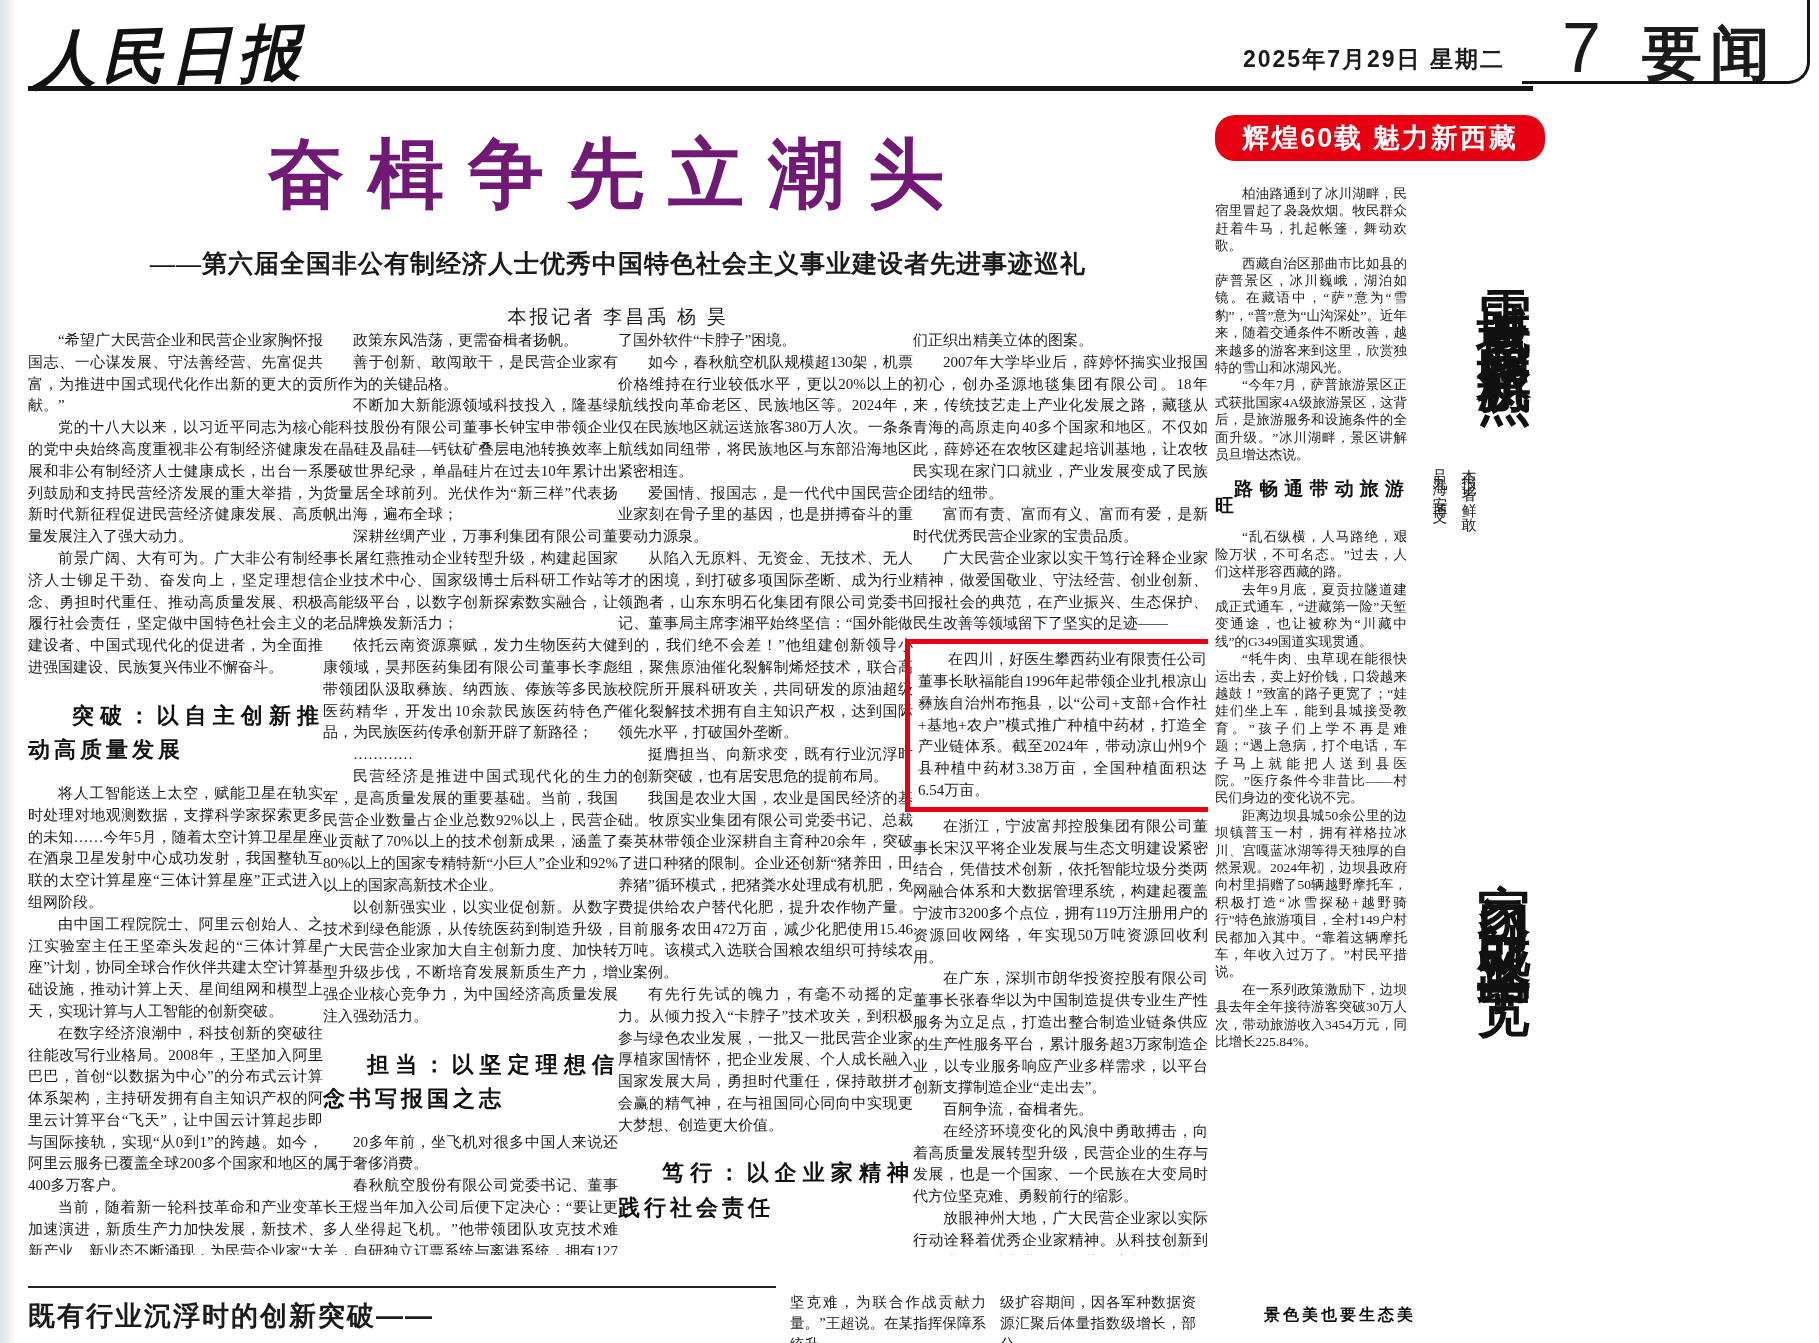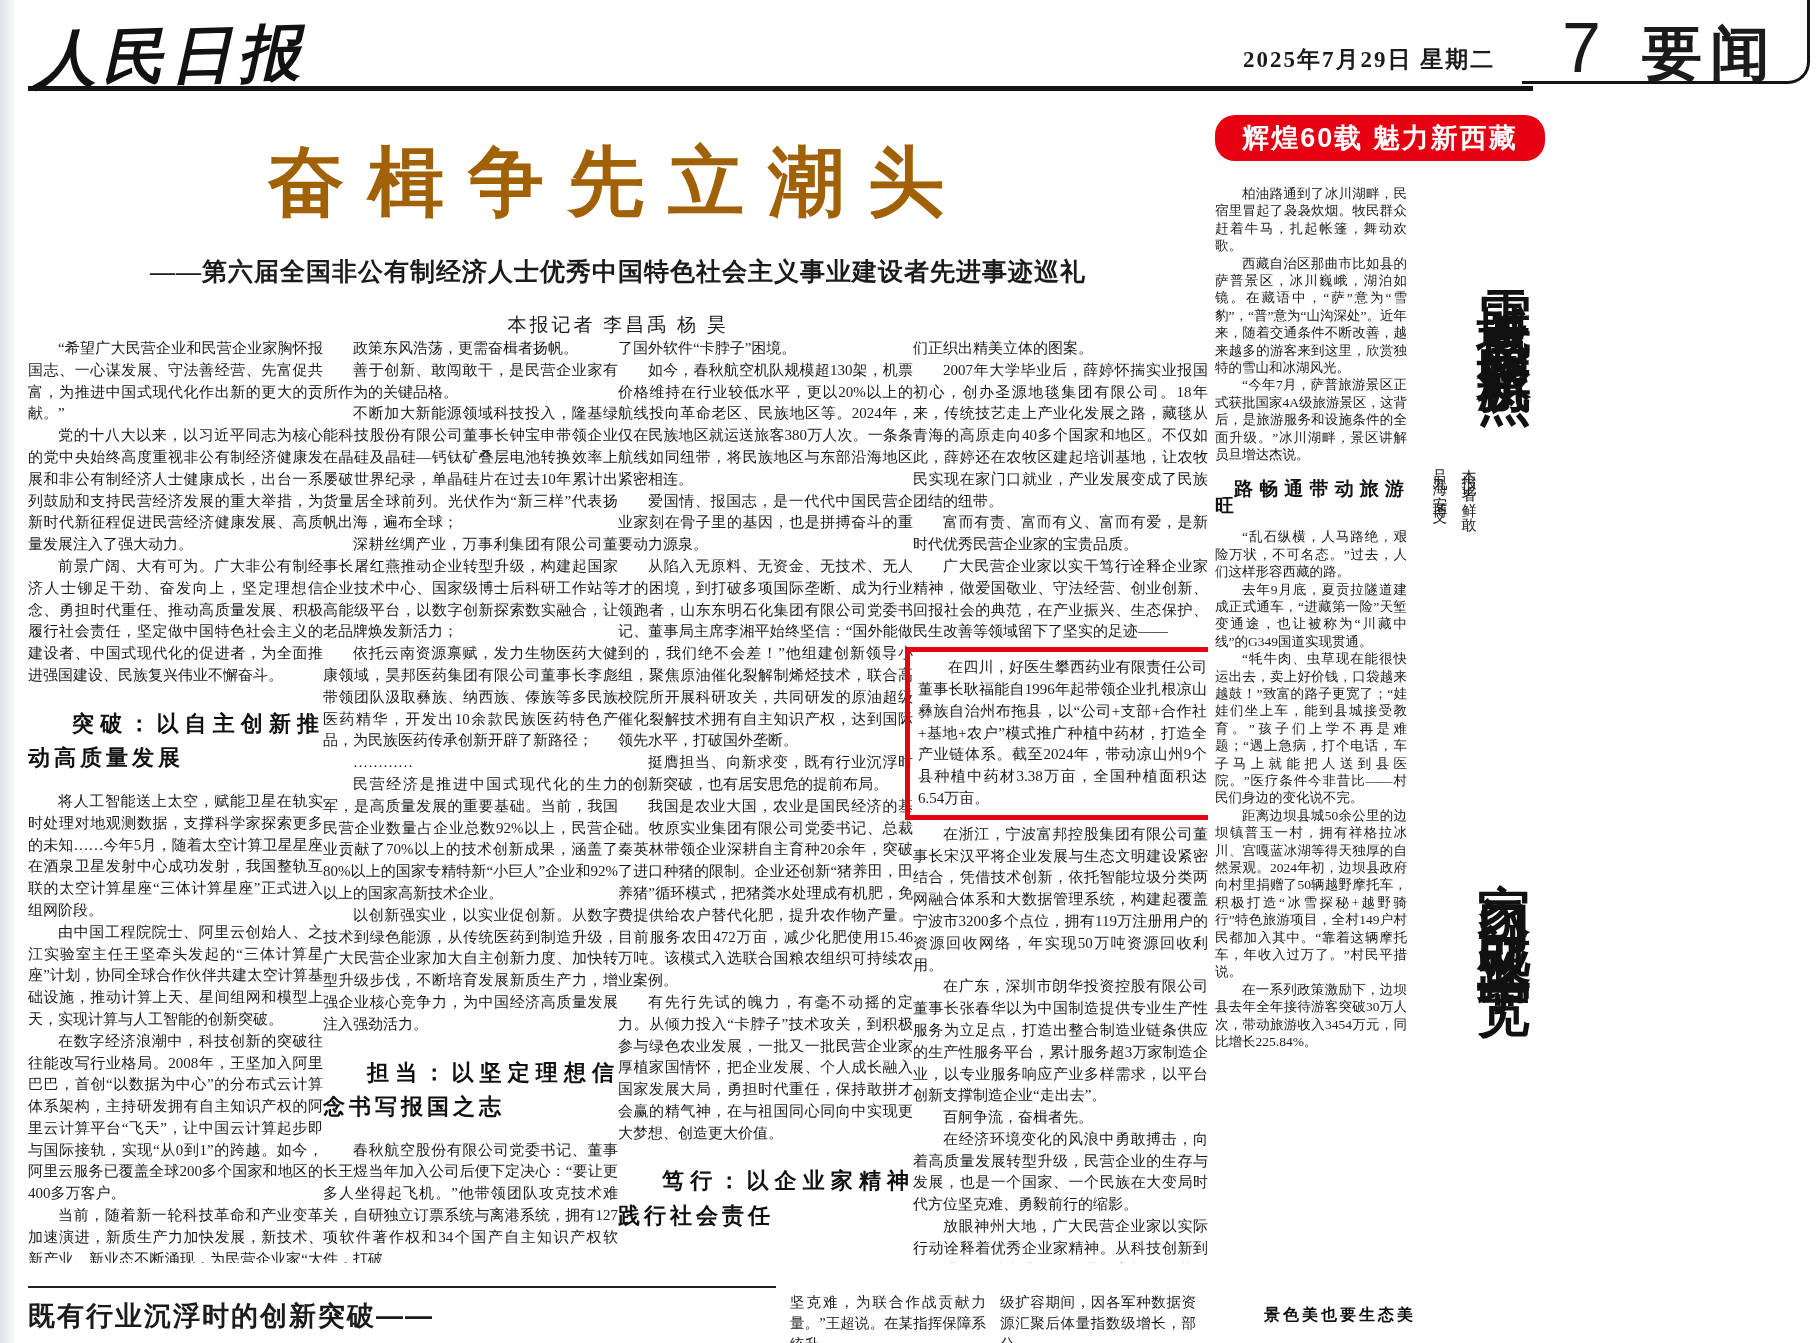--- a/index.html
+++ b/index.html
@@ -12,35 +12,35 @@
   .left-edge { position:absolute; left:0; top:0; width:14px; height:100%;
     background:linear-gradient(to right,#dde1e8,#f7f8fa); }
 
   
   .masthead {
     position:absolute; left:34px; top:14px; font-size:62px; font-weight:bold;
     font-style:italic; letter-spacing:6px; color:#121212;
     font-family:"DejaVu Serif","Liberation Serif",serif; transform:rotate(-1.5deg);
   }
   .hdr-date { position:absolute; left:1243px; top:44px; font-size:23px; font-weight:bold;
-    font-family:Liberation Serif, serif; letter-spacing:2px; }
+    font-family:Liberation Sans, sans-serif; letter-spacing:2px; }
   .hdr-pagenum { position:absolute; left:1562px; top:8px; font-size:70px;
     font-family:"Liberation Sans","DejaVu Sans",sans-serif; font-weight:normal; }
   .hdr-section { position:absolute; left:1642px; top:14px; font-size:60px; font-weight:bold;
     font-family:"Liberation Sans","DejaVu Sans",sans-serif; letter-spacing:8px; }
   .header-rule { position:absolute; left:28px; top:86px; width:1505px; height:5px; background:#141414; }
   .page-tab { position:absolute; left:1522px; top:-24px; width:288px; height:108px;
     border-right:3px solid #141414; border-bottom:3px solid #141414;
     border-bottom-right-radius:22px; }
 
   
   .main-article { position:absolute; left:28px; top:112px; width:1180px; }
   .headline {
     text-align:center; font-family:"Liberation Sans","DejaVu Sans",sans-serif;
-    font-weight:900; font-size:76px; letter-spacing:24px; margin-top:20px; color:#a16207;
+    font-weight:900; font-size:76px; letter-spacing:24px; margin-top:12px; color:#701a75;
     white-space:nowrap;
   }
   .subheadline { text-align:center; font-weight:bold; font-size:25px; margin-top:20px; letter-spacing:1px; }
   .byline { text-align:center; font-size:19px; margin-top:24px; letter-spacing:3px; }
   .columns { display:flex; height:925px; overflow:hidden; }
   .col { flex:1; font-size:15px; line-height:21.8px; text-align:justify; }
   .para { text-indent:2em; }
   .cont { text-indent:0; }
   .col-heading {
     font-family:"Liberation Sans","DejaVu Sans",sans-serif; font-weight:bold;
@@ -118,20 +118,21 @@
       <div class="col">
         <p class="para">政策东风浩荡，更需奋楫者扬帆。</p>
         <p class="para">善于创新、敢闯敢干，是民营企业家有所作为的关键品格。</p>
         <p class="para">不断加大新能源领域科技投入，隆基绿能科技股份有限公司董事长钟宝申带领企业在晶硅及晶硅—钙钛矿叠层电池转换效率上屡破世界纪录，单晶硅片在过去10年累计出货量居全球前列。光伏作为“新三样”代表扬帆出海，遍布全球；</p>
         <p class="para">深耕丝绸产业，万事利集团有限公司董事长屠红燕推动企业转型升级，构建起国家企业技术中心、国家级博士后科研工作站等高能级平台，以数字创新探索数实融合，让老品牌焕发新活力；</p>
         <p class="para">依托云南资源禀赋，发力生物医药大健康领域，昊邦医药集团有限公司董事长李彪带领团队汲取彝族、纳西族、傣族等多民族医药精华，开发出10余款民族医药特色产品，为民族医药传承创新开辟了新路径；</p>
         <p class="para">…………</p>
         <p class="para">民营经济是推进中国式现代化的生力军，是高质量发展的重要基础。当前，我国民营企业数量占企业总数92%以上，民营企业贡献了70%以上的技术创新成果，涵盖了80%以上的国家专精特新“小巨人”企业和92%以上的国家高新技术企业。</p>
         <p class="para">以创新强实业，以实业促创新。从数字技术到绿色能源，从传统医药到制造升级，广大民营企业家加大自主创新力度、加快转型升级步伐，不断培育发展新质生产力，增强企业核心竞争力，为中国经济高质量发展注入强劲活力。</p>
         <h3 class="col-heading">担当：以坚定理想信念书写报国之志</h3>
+        <p class="para">20多年前，坐飞机对很多中国人来说还属于奢侈消费。</p>
         <p class="para">春秋航空股份有限公司党委书记、董事长王煜当年加入公司后便下定决心：“要让更多人坐得起飞机。”他带领团队攻克技术难关，自研独立订票系统与离港系统，拥有127项软件著作权和34个国产自主知识产权软件，打破</p>
       </div>
 
       <div class="col">
         <p class="para cont">了国外软件“卡脖子”困境。</p>
         <p class="para">如今，春秋航空机队规模超130架，机票价格维持在行业较低水平，更以20%以上的航线投向革命老区、民族地区等。2024年，仅在民族地区就运送旅客380万人次。一条条航线如同纽带，将民族地区与东部沿海地区紧密相连。</p>
         <p class="para">爱国情、报国志，是一代代中国民营企业家刻在骨子里的基因，也是拼搏奋斗的重要动力源泉。</p>
         <p class="para">从陷入无原料、无资金、无技术、无人才的困境，到打破多项国际垄断、成为行业领跑者，山东东明石化集团有限公司党委书记、董事局主席李湘平始终坚信：“国外能做到的，我们绝不会差！”他组建创新领导小组，聚焦原油催化裂解制烯烃技术，联合高校院所开展科研攻关，共同研发的原油超级催化裂解技术拥有自主知识产权，达到国际领先水平，打破国外垄断。</p>
         <p class="para">挺膺担当、向新求变，既有行业沉浮时的创新突破，也有居安思危的提前布局。</p>
         <p class="para">我国是农业大国，农业是国民经济的基础。牧原实业集团有限公司党委书记、总裁秦英林带领企业深耕自主育种20余年，突破了进口种猪的限制。企业还创新“猪养田，田养猪”循环模式，把猪粪水处理成有机肥，免费提供给农户替代化肥，提升农作物产量。目前服务农田472万亩，减少化肥使用15.46万吨。该模式入选联合国粮农组织可持续农业案例。</p>

